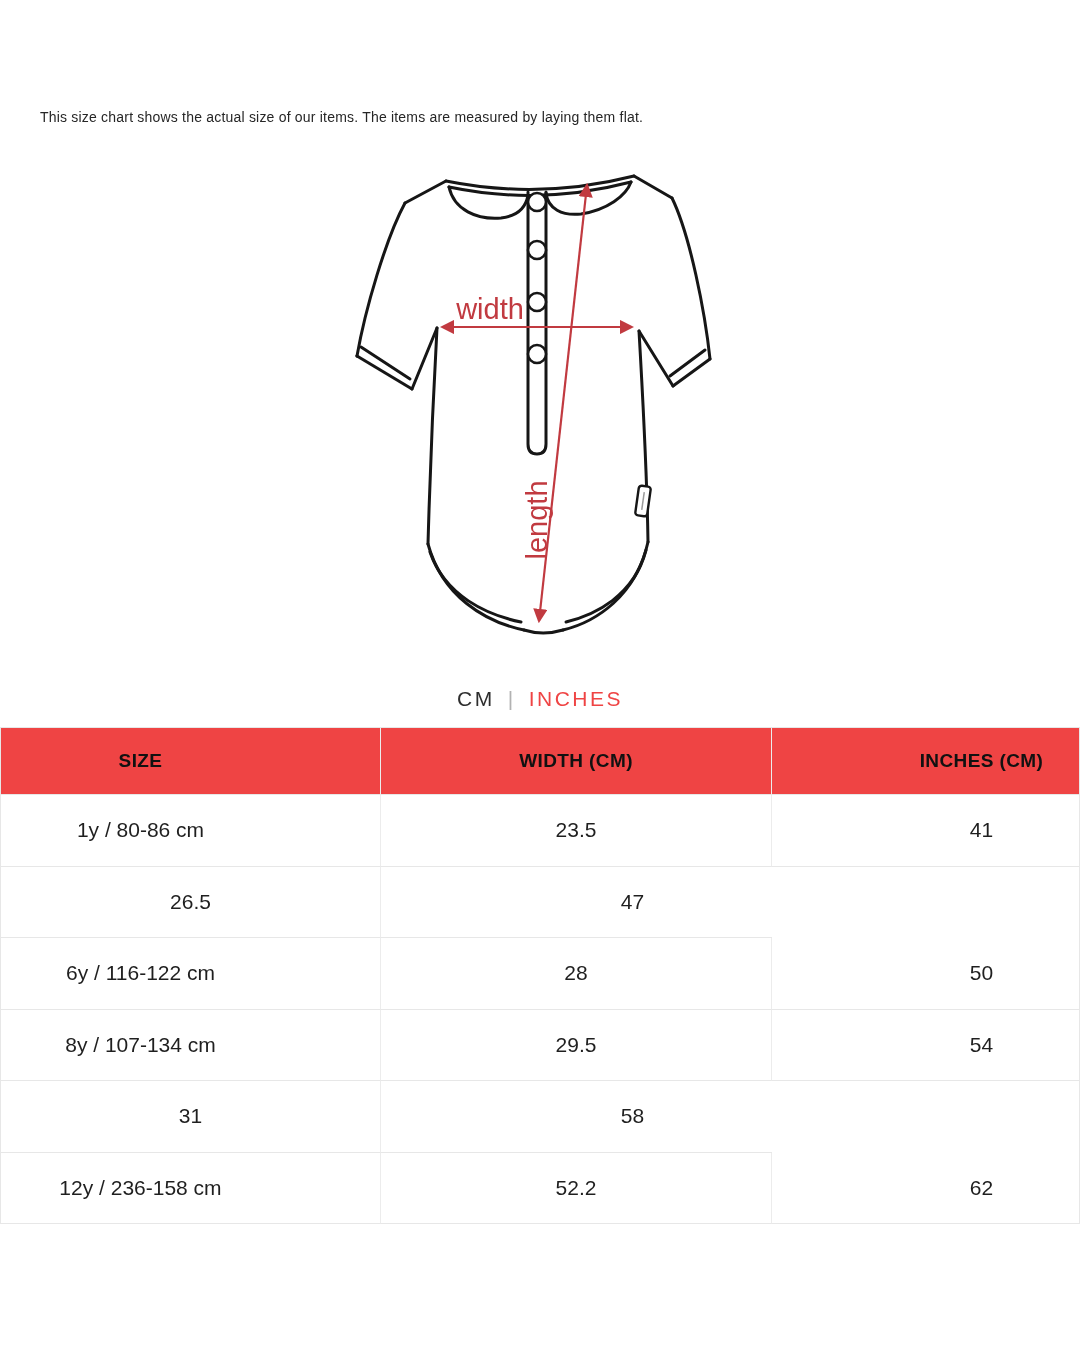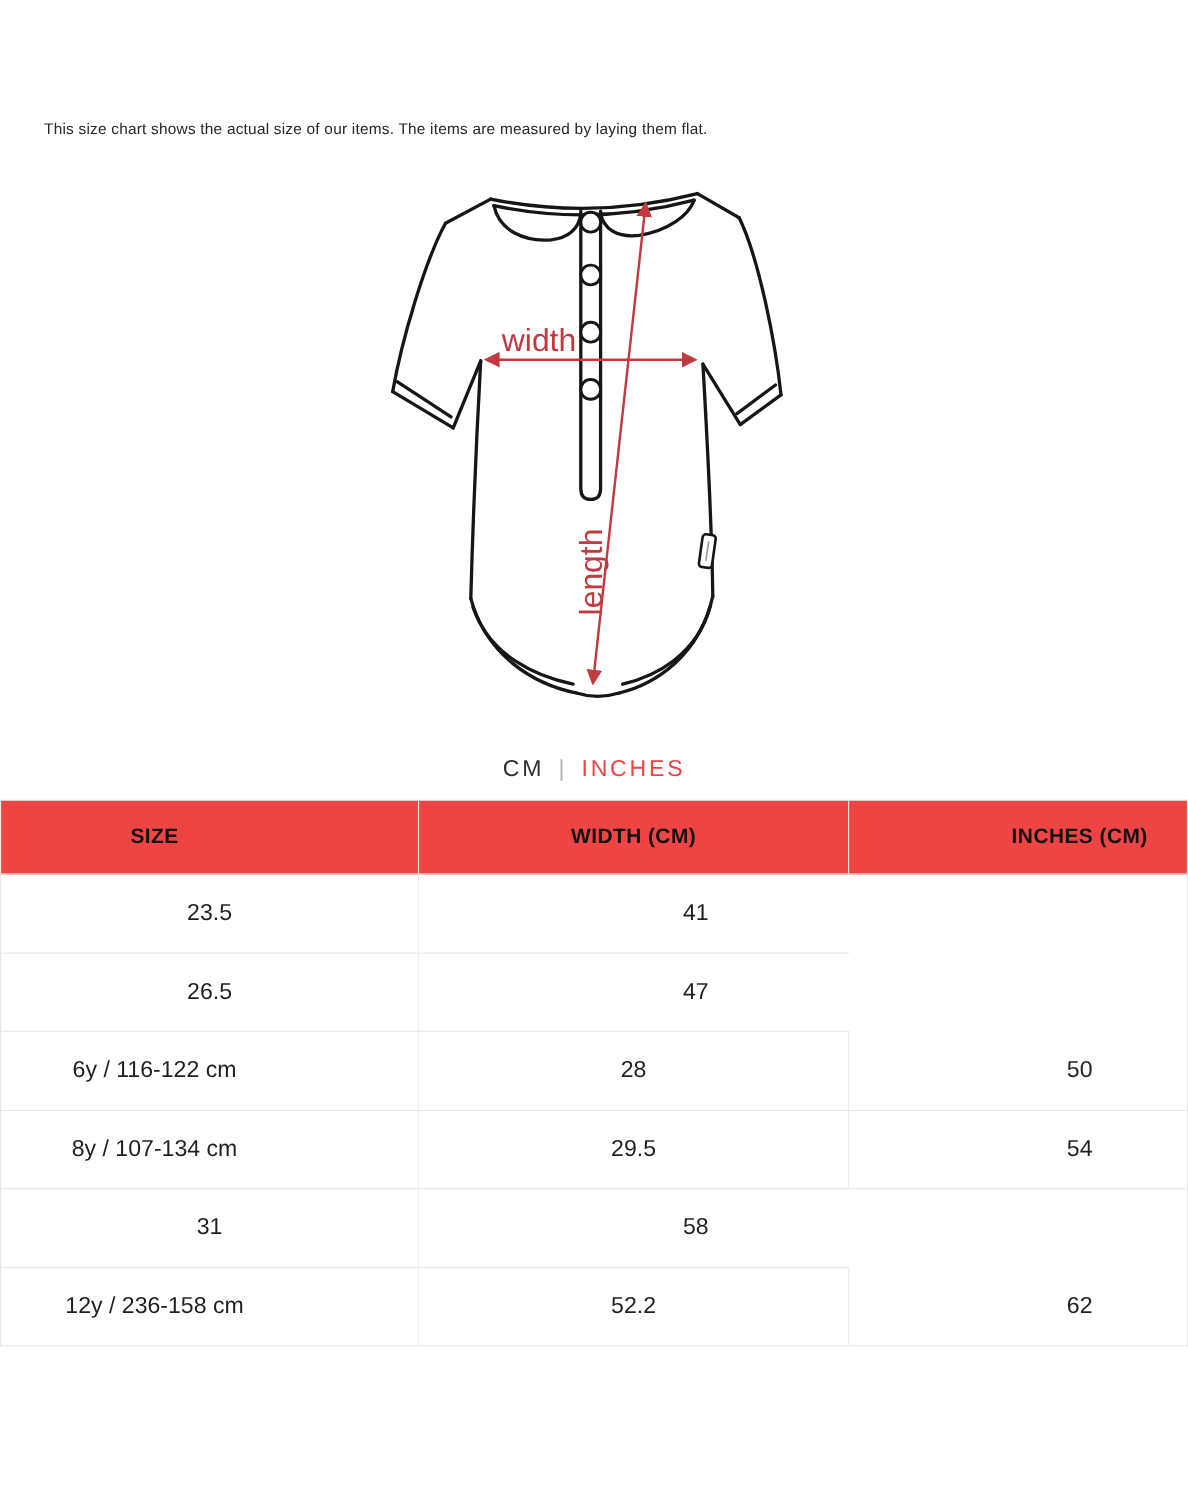--- a/index.html
+++ b/index.html
@@ -115,20 +115,21 @@
   </div>
 
   <section class="tbl">
     <div class="thead">
       <div class="tcell c0">SIZE</div>
       <div class="tcell c1">WIDTH (CM)</div>
       <div class="tcell c2">INCHES (CM)</div>
     </div>
     <div>
         <div class="trow">
+          <div class="tcell c0">1y / 80-86 cm</div>
           <div class="tcell c1">23.5</div>
           <div class="tcell c2">41</div>
         </div>
         <div class="trow">
           <div class="tcell c1">26.5</div>
           <div class="tcell c2">47</div>
         </div>
         <div class="trow">
           <div class="tcell c0">6y / 116-122 cm</div>
           <div class="tcell c1">28</div>

